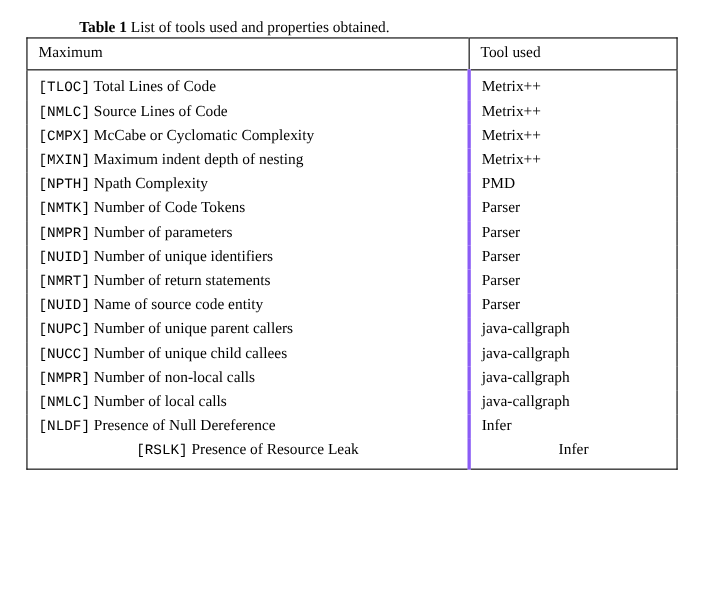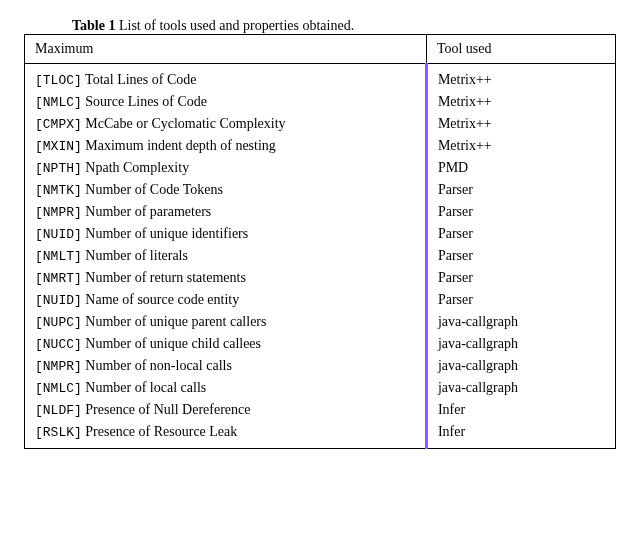--- a/index.html
+++ b/index.html
@@ -46,20 +46,21 @@
     }
     th:first-child {
       border-right: 1px solid #000;
       width: 68%;
     }
     tbody tr:first-child td {
       padding-top: 8px;
     }
     tbody tr:last-child td {
       padding-bottom: 8px;
+      text-align: center;
     }
     .tag {
       font-family: 'Courier New', Courier, monospace;
       font-size: 13px;
     }
   </style>
 </head>
 <body>
 
 <div>
@@ -101,24 +102,20 @@
       </tr>
       <tr>
         <td><span class="tag">[NMPR]</span> Number of parameters</td>
         <td>Parser</td>
       </tr>
       <tr>
         <td><span class="tag">[NUID]</span> Number of unique identifiers</td>
         <td>Parser</td>
       </tr>
       <tr>
-        <td><span class="tag">[NMLT]</span> Number of literals</td>
-        <td>Parser</td>
-      </tr>
-      <tr>
         <td><span class="tag">[NMRT]</span> Number of return statements</td>
         <td>Parser</td>
       </tr>
       <tr>
         <td><span class="tag">[NUID]</span> Name of source code entity</td>
         <td>Parser</td>
       </tr>
       <tr>
         <td><span class="tag">[NUPC]</span> Number of unique parent callers</td>
         <td>java-callgraph</td>

